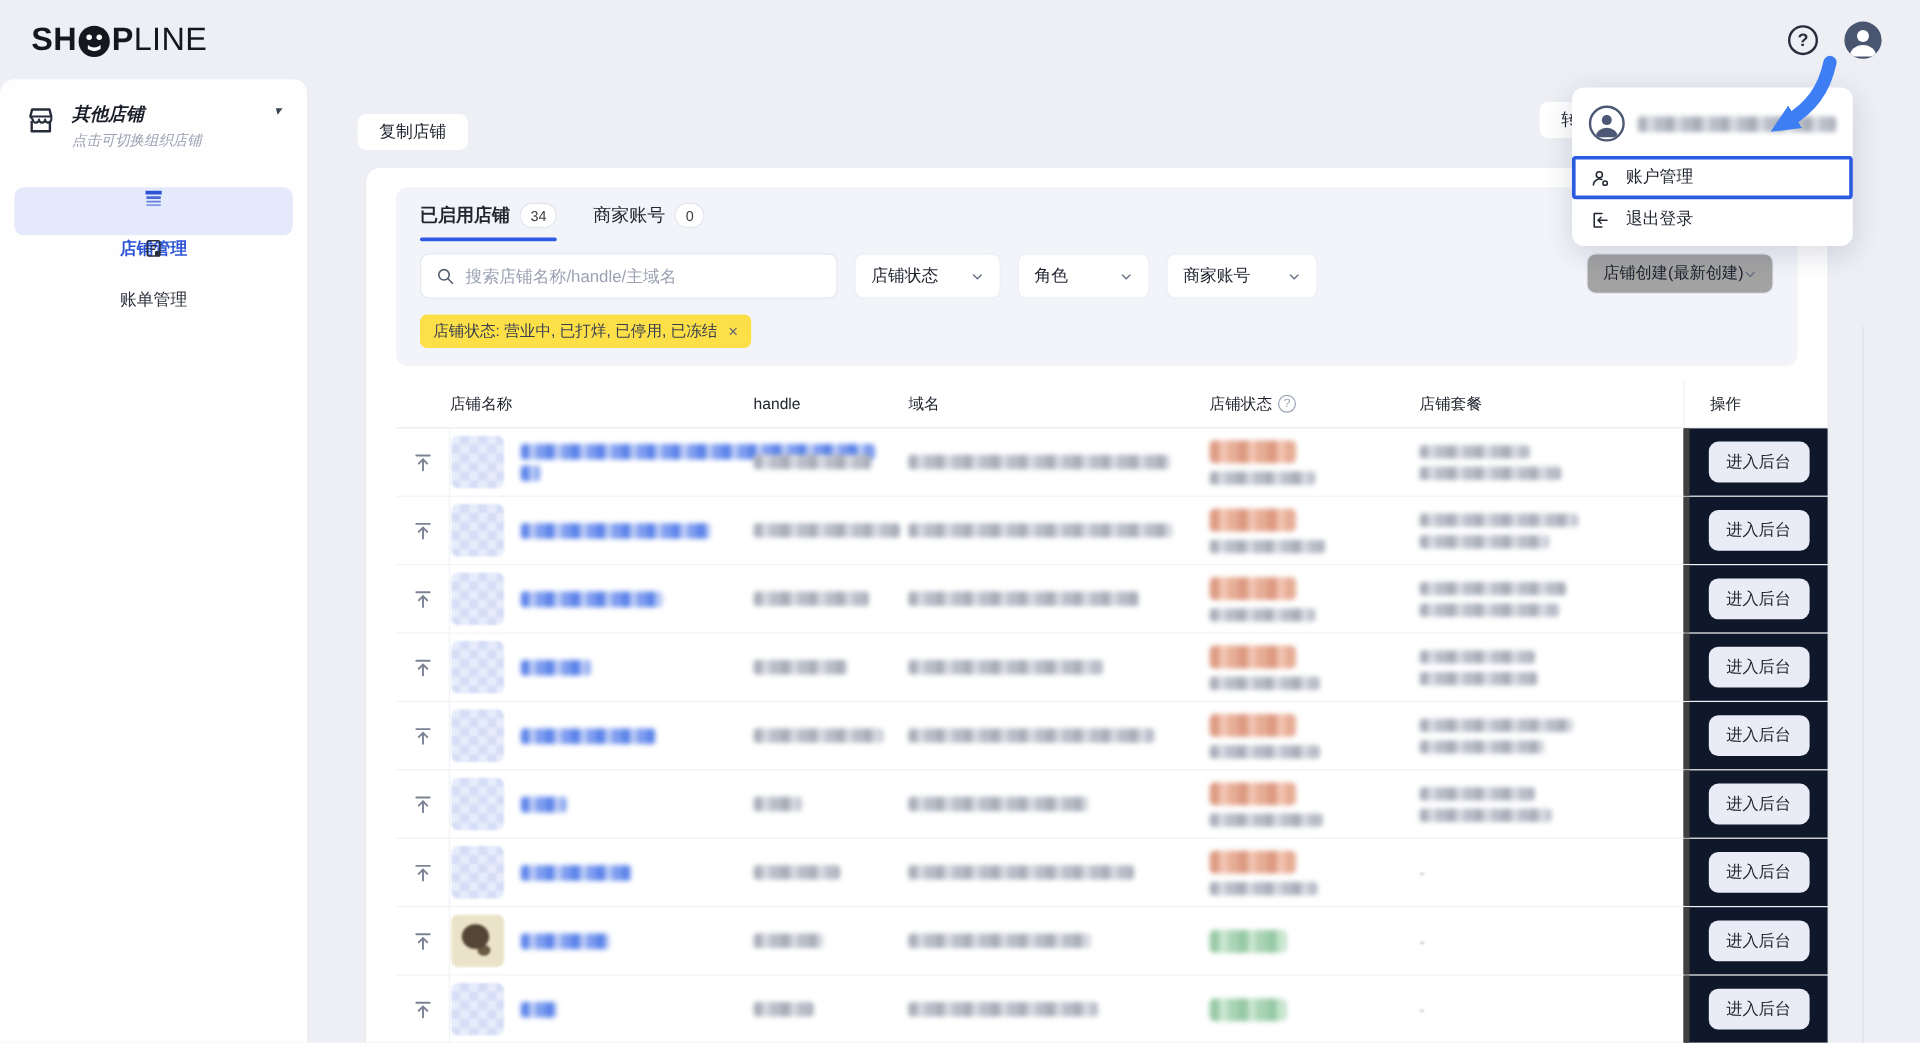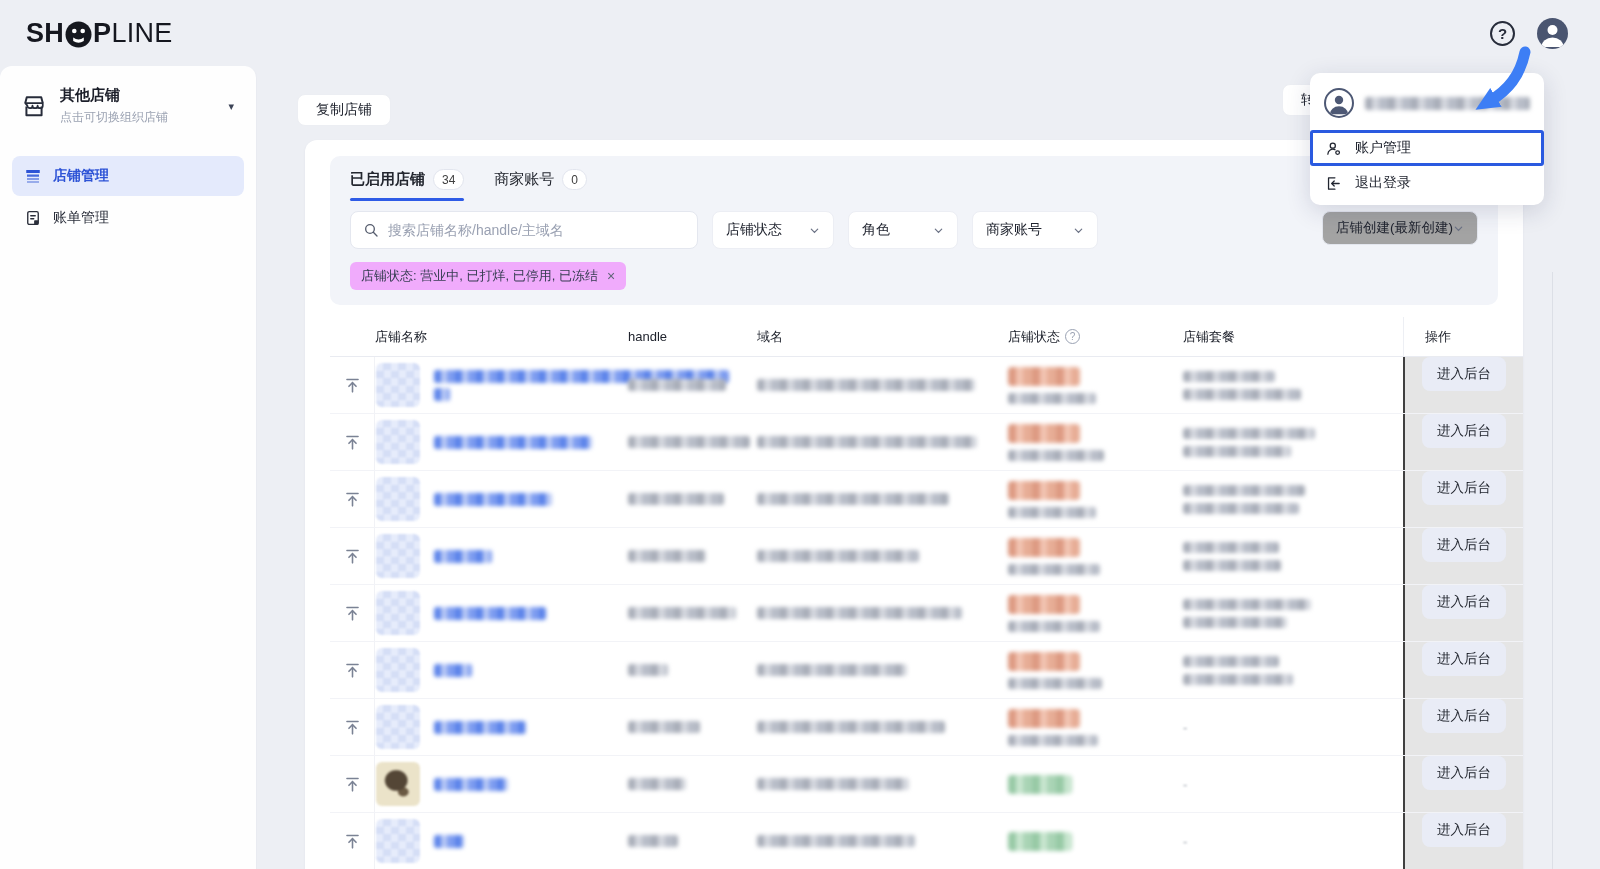--- a/index.html
+++ b/index.html
@@ -11,27 +11,27 @@
   .logo { display:flex; align-items:center; font-size:27px; letter-spacing:.3px; color:#15171f; }
   .logo .bold { font-weight:800; }
   .logo .light { font-weight:300; }
   .logo svg { margin:2px 1px 0; display:block; }
   .top-icons { display:flex; align-items:center; gap:22px; }
   .help-circle { width:25px; height:25px; border:2px solid #272c3a; border-radius:50%; display:flex; align-items:center; justify-content:center; font-size:15px; font-weight:bold; color:#272c3a; }
   .avatar-top { width:31px; height:31px; border-radius:50%; background:#4a5570; display:flex; align-items:flex-end; justify-content:center; overflow:hidden; }
 
   
   .sidebar { position:absolute; left:0; top:66px; width:257px; bottom:0; background:#fefefe; border-right:1px solid #e9ebf1; border-radius:12px 12px 0 0; }
-  .org { display:flex; align-items:center; gap:12px; padding:20px 16px 18px 20px; }
+  .org { display:flex; align-items:flex-start; gap:12px; padding:20px 16px 18px 20px;font-style:italic; }
   .org-txt { flex:1; }
   .org-title { font-size:15px; font-weight:bold; color:#1b1e29; }
   .org-sub { font-size:12px; color:#9aa1b1; margin-top:4px; }
   .org-caret { color:#3c4356; font-size:11px; padding-right:6px; }
   .nav { padding:12px 12px 0; }
-  .nav-item { height:40px; display:flex; align-items:center; gap:11px; padding:0 12px; border-radius:8px; font-size:14px; color:#2a2e3a; margin-bottom:2px; cursor:pointer; }
+  .nav-item { height:40px; display:flex; align-items:center; gap:25px; padding:0 12px; border-radius:8px; font-size:14px; color:#2a2e3a; margin-bottom:2px; cursor:pointer;flex-direction:column; }
   .nav-item.active { background:#e4eafc; color:#2d53d6; font-weight:bold; }
   .nav-item svg { flex:0 0 auto; }
 
   
   .main { position:absolute; left:257px; top:66px; right:0; bottom:0; }
   .page-head { display:flex; align-items:center; padding:28px 0 0 40px; }
   .page-title { font-size:21px; font-weight:bold; color:#15181f; flex:1; }
   .head-btns { display:flex; gap:12px; margin-right:250px; }
   .white-btn { height:32px; padding:0 18px; background:#fff; border:1px solid #eceef3; border-radius:8px; font-size:14px; color:#20242f; display:flex; align-items:center; cursor:pointer; white-space:nowrap; }
 
@@ -44,21 +44,21 @@
   .count-pill { min-width:22px; height:21px; padding:0 8px; background:#fff; border:1px solid #e2e5ee; border-radius:11px; font-size:12px; font-weight:normal; color:#404040; display:flex; align-items:center; justify-content:center; }
   .controls { display:flex; align-items:flex-start; gap:14px; margin-top:10px; }
   .search { width:348px; height:38px; background:#fff; border:1px solid #e4e7ef; border-radius:8px; display:flex; align-items:center; gap:9px; padding:0 12px; }
   .search input { border:none; outline:none; flex:1; font-size:14px; color:#333; background:transparent; font-family:"Liberation Sans", sans-serif; }
   .search input::placeholder { color:#9aa1b2; }
   .select { height:38px; background:#fff; border:1px solid #eceef4; border-radius:8px; display:flex; align-items:center; justify-content:space-between; padding:0 13px; font-size:14px; color:#1e222d; cursor:pointer; }
   .sel-status { width:122px; } .sel-role { width:110px; } .sel-account { width:126px; }
   .spacer { flex:1; }
   .sort-select { height:34px; background:#a3a3a3; border:1px solid #e3e6ee; border-radius:8px; display:flex; align-items:center; padding:0 13px; font-size:13.5px; color:#20242f; cursor:pointer; }
   .tag-row { margin-top:13px; }
-  .tag { display:inline-flex; align-items:center; gap:9px; height:28px; background:#f0abfc; border-radius:6px; padding:0 11px; font-size:13px; color:#363d52; }
+  .tag { display:inline-flex; align-items:center; gap:9px; height:28px; background:#fde047; border-radius:6px; padding:0 11px; font-size:13px; color:#363d52; }
   .tag-x { color:#5e6577; font-size:14px; cursor:pointer; }
 
   
   .tablewrap { margin-left:25px; width:1193px; }
   .thead, .trow { display:grid; grid-template-columns:45px 253px 129px 251px 175px 220px 120px; align-items:center; }
   .thead { height:40px; margin-top:12px; border-bottom:1px solid #e9ebf1; font-size:13px; color:#20242e; }
   .th { display:flex; align-items:center; gap:5px; }
   .th-action { border-left:1px solid #edeff4; height:100%; padding-left:21px; }
   .trow { height:57px; border-bottom:1px solid #f2f3f7; }
   .pin-cell { display:flex; align-items:center; justify-content:center; border-right:1px solid #f1f2f6; height:100%; cursor:pointer; }
@@ -69,21 +69,21 @@
   .name-bars { display:flex; flex-direction:column; gap:5px; }
   .bar { border-radius:3px; filter:blur(2px); }
   .bar.blue { height:13px; background:repeating-linear-gradient(90deg,#5b83ea 0 7px,#b9c9f5 7px 13px,#7d9cf0 13px 21px); }
   .bar.gray { height:12px; background:repeating-linear-gradient(90deg,#a8adb8 0 7px,#d4d7de 7px 14px,#b8bdc8 14px 23px); }
   .bar.sub { height:11px; }
   .status-cell, .plan-cell { display:flex; flex-direction:column; gap:7px; align-items:flex-start; }
   .status-badge { height:19px; border-radius:4px; filter:blur(2px); }
   .status-badge.red { width:72px; background:repeating-linear-gradient(90deg,#dd9a82 0 8px,#f2c4b2 8px 15px,#e7ad96 15px 24px); }
   .status-badge.green { width:64px; background:repeating-linear-gradient(90deg,#97c9a5 0 8px,#c9e6d0 8px 15px,#a9d4b5 15px 24px); }
   .plan-dash { color:#9ca3af; font-size:13px; filter:blur(1px); }
-  .action-cell { border-left:2px solid #404040; height:100%; display:flex; align-items:flex-start; justify-content:center; background:#e5e5e5; }
+  .action-cell { border-left:5px solid #404040; height:100%; display:flex; align-items:center; justify-content:center; background:#0f172a; }
   .enter-btn { width:84px; height:34px; background:#e9ecf6; border:none; border-radius:8px; font-size:13.5px; color:#1c2029; cursor:pointer; font-family:"Liberation Sans", sans-serif; }
   .q-icon { width:15px; height:15px; border:1.4px solid #9aa2b3; border-radius:50%; color:#9aa2b3; font-size:10px; display:flex; align-items:center; justify-content:center; }
 
   
   .vline { position:absolute; left:1552px; top:272px; bottom:0; width:1px; background:#dcdfe6; }
   .blue-peek { position:absolute; left:1372px; top:168px; width:146px; height:36px; background:#2e62e8; border-radius:10px; z-index:30; }
   .partial-btn { position:absolute; left:1282px; top:84px; z-index:10; }
   .user-menu { position:absolute; left:1310px; top:73px; width:234px; background:#fff; border-radius:10px; box-shadow:0 6px 24px rgba(30,40,80,.16); z-index:40; padding:6px 0 5px; }
   .menu-user { display:flex; align-items:center; gap:11px; padding:9px 14px 12px; }
   .avatar-menu { width:30px; height:30px; border-radius:50%; border:2px solid #4d5874; display:flex; align-items:flex-end; justify-content:center; overflow:hidden; flex:0 0 auto; }

